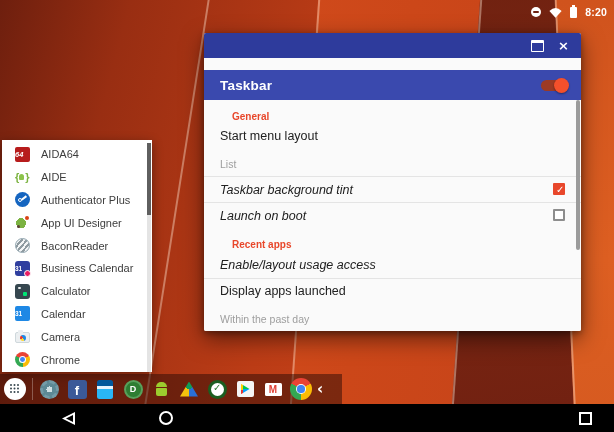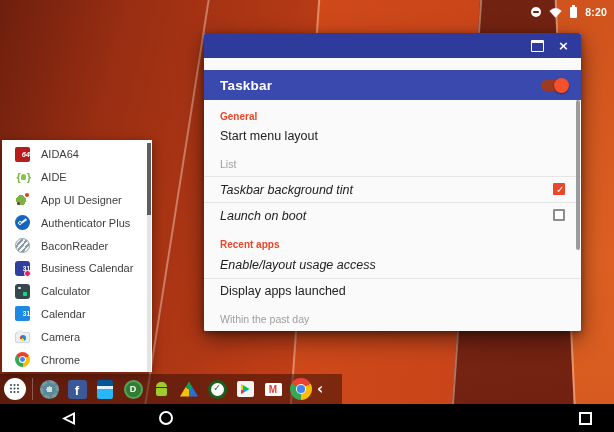--- a/index.html
+++ b/index.html
@@ -39,41 +39,41 @@
   .tb-max{width:11px;height:8px;border:1.5px solid #fff;border-top:3px solid #fff;border-radius:1px;}
   .tb-close{color:#fff;font-size:13px;font-weight:bold;line-height:1;font-family:"DejaVu Sans",sans-serif;}
   .win-header{height:30px;background:#3A49AE;display:flex;align-items:center;padding:0 16px;position:relative;margin-top:12px;}
   .win-title{color:#fff;font-size:13.5px;font-weight:bold;letter-spacing:.2px;}
   .switch{position:absolute;right:14px;top:10px;width:26px;height:11px;border-radius:6px;background:rgba(255,255,255,.35);}
   .switch.on{background:#9c3a24;}
   .switch .knob{position:absolute;left:-1px;top:-2px;width:15px;height:15px;border-radius:50%;background:#bdbdbd;box-shadow:0 1px 2px rgba(0,0,0,.4);}
   .switch.on .knob{left:auto;right:-2px;background:#F4502B;}
   .win-content{position:relative;height:243px;background:#FAFAFA;overflow:hidden;}
   .row{position:relative;box-sizing:border-box;padding:0 16px;}
-  .row.section{height:24px;padding-top:11px;font-size:10px;font-weight:bold;color:#E8472B;}
+  .row.section{height:24px;padding-top:11px;font-size:10px;font-weight:bold;color:#E8472B;margin-left:12px;}
   .row.item{padding-top:5px;padding-bottom:6px;cursor:default;}
   .row.item .t{font-size:12.5px;line-height:14px;color:#212121;}
   .row.item .s{font-size:10.5px;line-height:11px;color:#9e9e9e;margin-top:16px;}
   .row.check{height:26px;padding-top:6px;font-style:italic;}
   .divided{border-top:1px solid #e4e4e4;}
   .checkbox{position:absolute;right:16px;top:6px;width:12px;height:12px;box-sizing:border-box;
     border:2px solid #8d8d8d;border-radius:1px;background:#fff;}
   .checkbox.on{border-color:#E8472B;background:#E8472B;}
   .checkbox.on::after{content:'\2713';position:absolute;left:1px;top:-1px;color:#fff;font-size:10px;font-weight:bold;
     font-family:"DejaVu Sans",sans-serif;}
   .win-scroll{position:absolute;right:1px;top:0;width:4px;height:150px;background:#9b9b9b;border-radius:2px;}
 
   
   .startmenu{position:absolute;left:2px;top:140px;width:150px;height:232px;background:#fff;
     box-shadow:0 3px 10px rgba(0,0,0,.4);overflow:hidden;padding-top:3px;box-sizing:border-box;}
   .app-row{height:22.8px;display:flex;align-items:center;padding:0 10px 0 13px;gap:11px;cursor:default;}
   .app-label{font-size:11px;color:#3d3d3d;white-space:nowrap;}
   .sm-scroll{position:absolute;right:1px;top:3px;width:4px;height:229px;background:#e4e4e4;}
   .sm-thumb{position:absolute;right:1px;top:3px;width:4px;height:72px;background:#5f5f5f;}
-  .ai{width:15px;height:15px;flex:none;position:relative;display:flex;align-items:center;justify-content:flex-end;box-sizing:border-box;}
+  .ai{width:15px;height:15px;flex:none;position:relative;display:flex;align-items:center;justify-content:flex-start;box-sizing:border-box;}
   .i-aida{background:#b71c1c;border-radius:2px;color:#fff;font-size:7.5px;font-weight:bold;font-style:italic;}
   .i-aide{color:#7cb342;font-weight:bold;font-size:11px;letter-spacing:-1px;}
   .i-aide i{display:inline-block;width:5px;height:6px;background:#8bc34a;border-radius:2.5px 2.5px 1px 1px;margin:0 1px;}
   .i-appui{background:radial-gradient(circle at 40% 55%,#7cb342 0 5px,transparent 5px);}
   .i-appui::before{content:'';position:absolute;right:1px;top:1px;width:4px;height:4px;border-radius:50%;background:#d84315;}
   .i-appui::after{content:'';position:absolute;left:2px;bottom:2px;width:3px;height:3px;border-radius:50%;background:#5d4037;}
   .i-auth{background:#1565C0;border-radius:50%;}
   .i-auth::before{content:'';position:absolute;left:3px;top:6px;width:4px;height:4px;border:1.4px solid #fff;border-radius:50%;box-sizing:border-box;}
   .i-auth::after{content:'';position:absolute;left:6px;top:5px;width:6px;height:1.8px;background:#fff;transform:rotate(-38deg);}
   .i-bacon{border-radius:50%;border:1px solid #90a4ae;
@@ -163,26 +163,26 @@
       <span class="ai i-aida">
           <span>64</span>
         </span>
       <span class="app-label">AIDA64</span>
     </div>
     <div class="app-row">
       <span class="ai i-aide">{<i></i>}</span>
       <span class="app-label">AIDE</span>
     </div>
     <div class="app-row">
+      <span class="ai i-auth"></span>
+      <span class="app-label">Authenticator Plus</span>
+    </div>
+    <div class="app-row">
       <span class="ai i-appui"></span>
       <span class="app-label">App UI Designer</span>
-    </div>
-    <div class="app-row">
-      <span class="ai i-auth"></span>
-      <span class="app-label">Authenticator Plus</span>
     </div>
     <div class="app-row">
       <span class="ai i-bacon"></span>
       <span class="app-label">BaconReader</span>
     </div>
     <div class="app-row">
       <span class="ai i-bizcal">
           <span>31</span>
         </span>
       <span class="app-label">Business Calendar</span>

